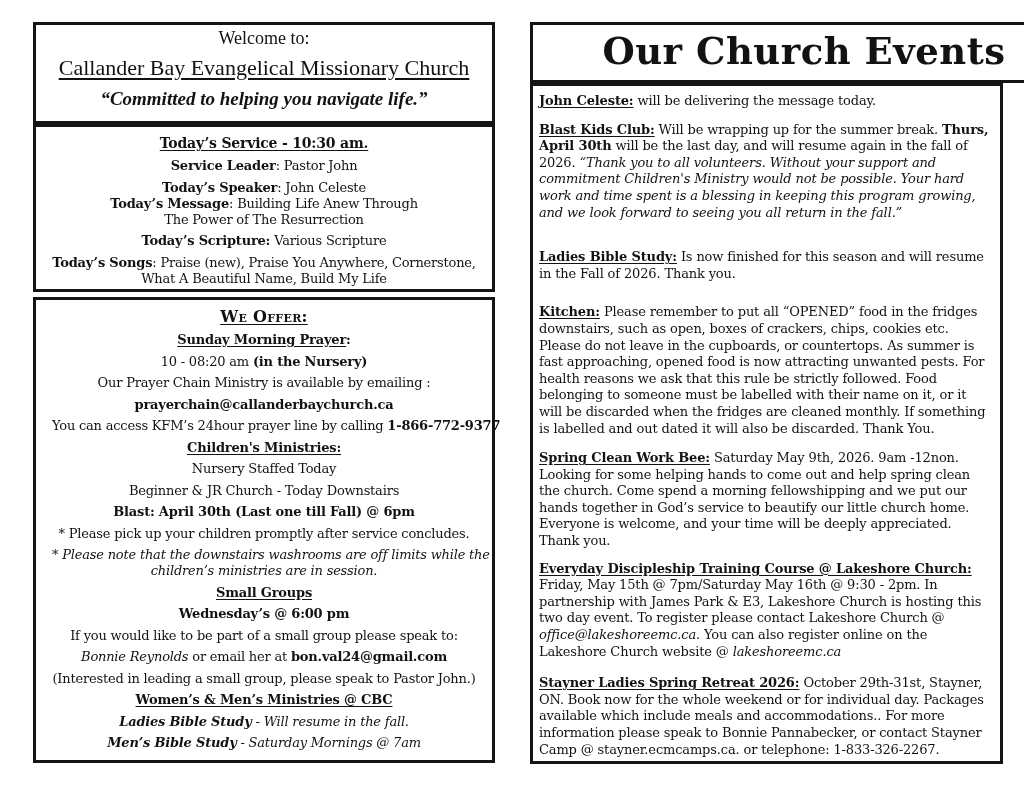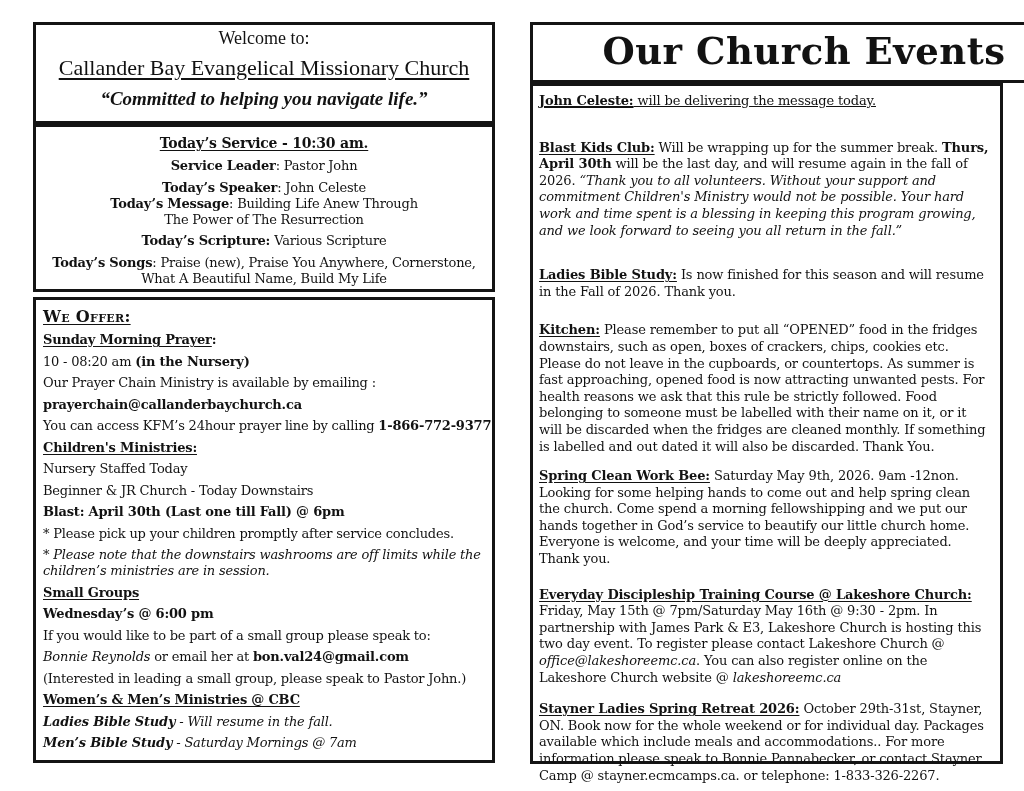--- a/index.html
+++ b/index.html
@@ -13,21 +13,21 @@
   }
   .box {
     position:absolute;
     box-sizing:border-box;
     border:3px solid #141414;
     background:#ffffff;
   }
   
   .welcome-box  { left:33px; top:22px;  width:462px; height:102px; text-align:center; padding-top:0; }
   .service-box  { left:33px; top:124px; width:462px; height:168px; text-align:center; padding:8px 4px 0; }
-  .offer-box    { left:33px; top:297px; width:462px; height:466px; padding:9px 7px 0; }
+  .offer-box    { left:33px; top:297px; width:462px; height:466px; text-align:center; padding:9px 16px 0; }
 
   .welcome-heading {
     font-family:"Liberation Serif", serif;
     font-size:18px; line-height:22px; margin:2px 0 6px;
   }
   .church-name {
     font-family:"Liberation Serif", serif;
     font-size:22px; font-weight:400; line-height:26px; margin:0 0 9px;
     text-decoration:underline; text-underline-offset:3px;
   }
@@ -58,25 +58,25 @@
   .events-box       { left:530px; top:83px; width:473px; height:681px; padding:7px 9px 0 6px; }
   .events-title {
     font-size:37px; font-weight:bold; text-align:center;
     line-height:53px; margin:0; letter-spacing:0.5px;
   }
   .event {
     font-size:13px; line-height:16.6px; letter-spacing:-0.15px;
     margin:0; text-align:left;
   }
   .event .lbl { font-weight:bold; text-decoration:underline; text-underline-offset:2px; }
-  .ev-0 { margin-bottom:30px;text-decoration:underline; }
+  .ev-0 { margin-bottom:12px; }
   .ev-1 { margin-bottom:28px; }
   .ev-2 { margin-bottom:22px; }
   .ev-3 { margin-bottom:13px; }
-  .ev-4 { margin-bottom:19px; }
+  .ev-4 { margin-bottom:11px; }
   .ev-5 { margin-bottom:15px; }
 </style>
 </head>
 <body>
 
 <div>
 
   <div class="box welcome-box">
     <div class="welcome-heading">Welcome to:</div>
     <div class="church-name">Callander Bay Evangelical Missionary Church</div>

